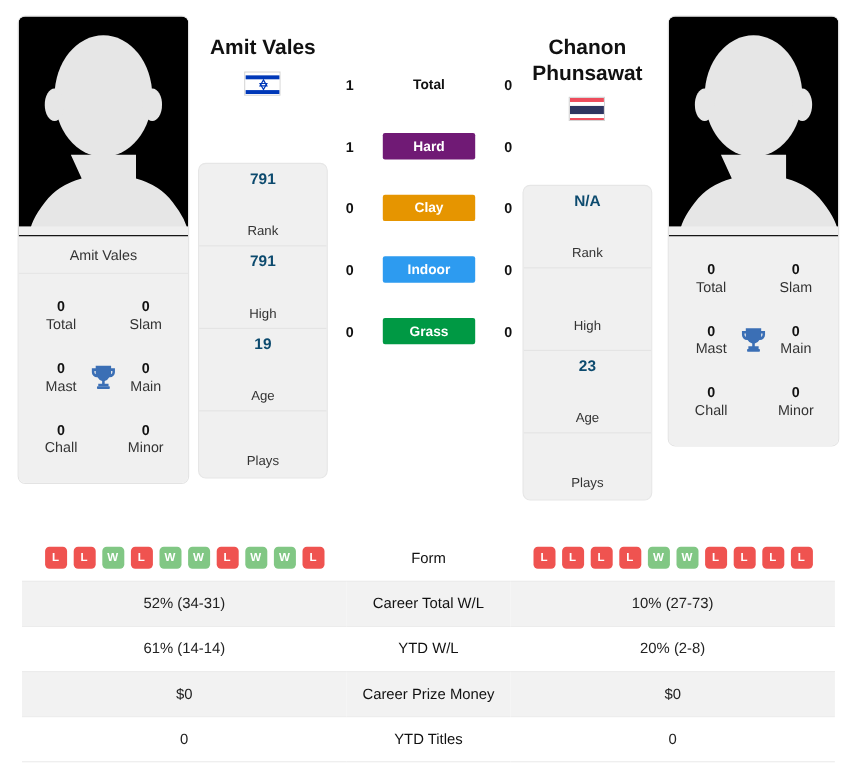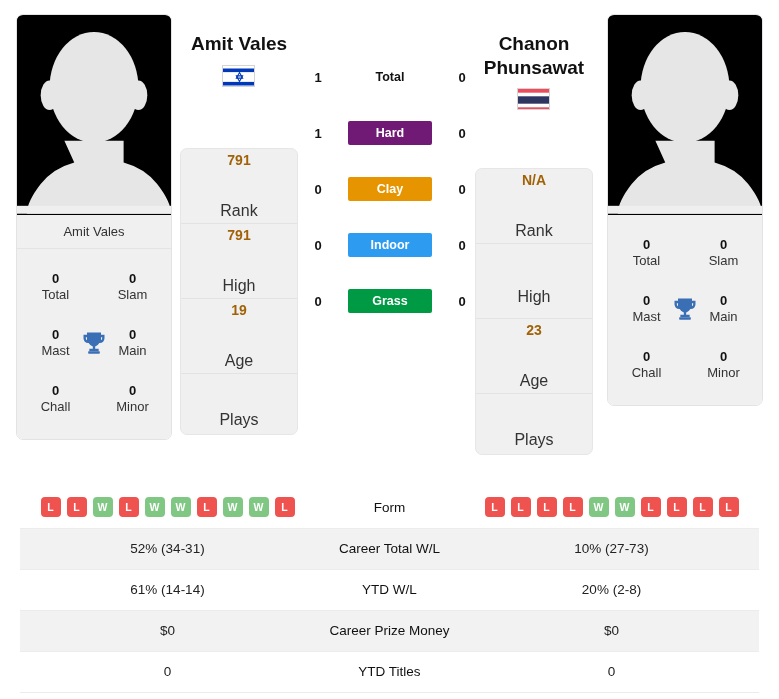--- a/index.html
+++ b/index.html
@@ -110,22 +110,22 @@
   .stat-card.right { left: 475px; top: 168px; }
 
   .sc-cell {
     height: 75px;
     display: flex; flex-direction: column;
     align-items: center; justify-content: center;
     border-bottom: 1px solid #e3e3e3;
     line-height: 1.3;
   }
   .sc-cell:last-child { border-bottom: none; }
-  .sc-val { font-size: 14px; font-weight: bold; color: #a16207; }
-  .sc-lbl { font-size: 16px; color: #333; margin-top: 32px; }
+  .sc-val { font-size: 14px; font-weight: bold; color: #0c4a6e; }
+  .sc-lbl { font-size: 12px; color: #333; margin-top: 32px; }
 
   
   .cmp-table {
     position: absolute; left: 20px; top: 487px;
     width: 739px;
     border-collapse: collapse;
   }
   .cmp-table tr { height: 41px; }
   .cmp-table tr.alt { background: #f2f2f2; }
   .cmp-table tr { border-bottom: 1px solid #ececec; }

